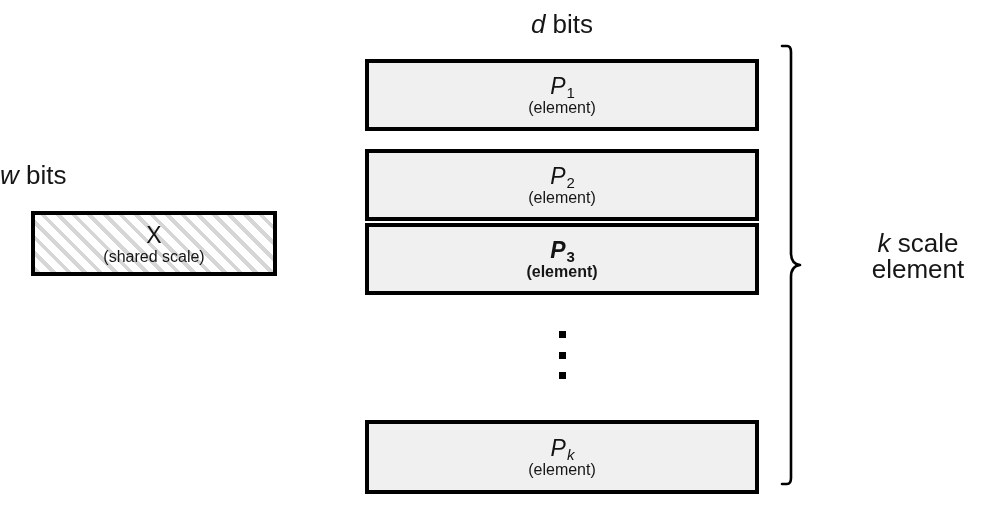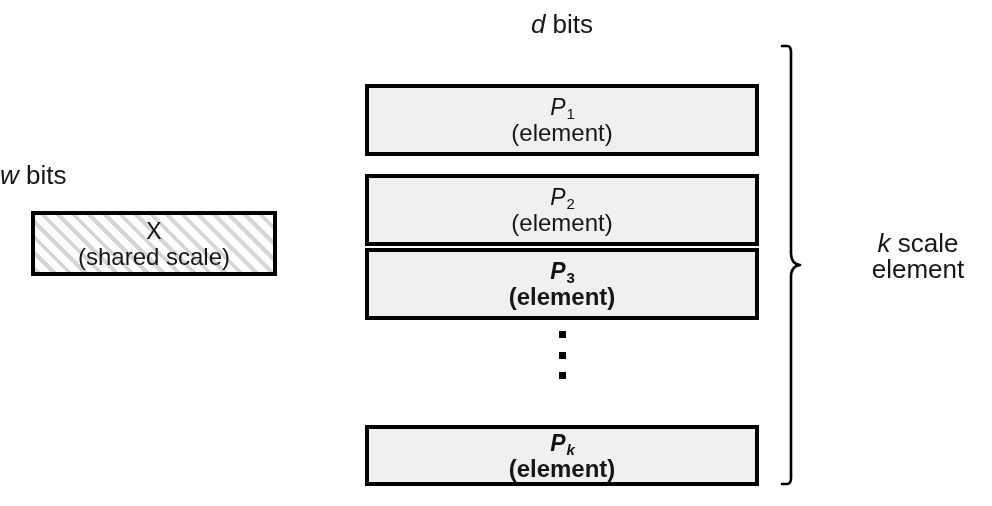--- a/index.html
+++ b/index.html
@@ -69,26 +69,25 @@
 
   
   .element-box {
     position: absolute;
     left: 365px;
     width: 394px;
     height: 72px;
     box-sizing: border-box;
     border: 4px solid #000000;
     background: #f0f0f0;
-    margin-top: 25px;
   }
   #element-box-1 { top: 59px; }
   #element-box-2 { top: 149px; }
   #element-box-3 { top: 223px; font-weight: bold; }
-  #element-box-k { top: 400px; height: 61px; font-weight: bold; }
+  #element-box-k { top: 420px; height: 74px; }
 
   
   .box-text {
     position: absolute;
     left: 0;
     right: 0;
     top: 50%;
     transform: translateY(-50%);
     text-align: center;
     line-height: 1.0;
@@ -104,21 +103,21 @@
     font-size: 15px;
     font-style: normal;
     vertical-align: baseline;
     position: relative;
     top: 4px;
     left: 1px;
   }
   .sym sub.it-sub { font-style: italic; }
   .sub-label {
     display: block;
-    font-size: 24px;
+    font-size: 16px;
     color: #161616;
     margin-top: 2px;
   }
   .box-text-scale .sym { font-style: normal; }
 
   
   #vertical-ellipsis {
     position: absolute;
     left: 559px;
     top: 331px;

